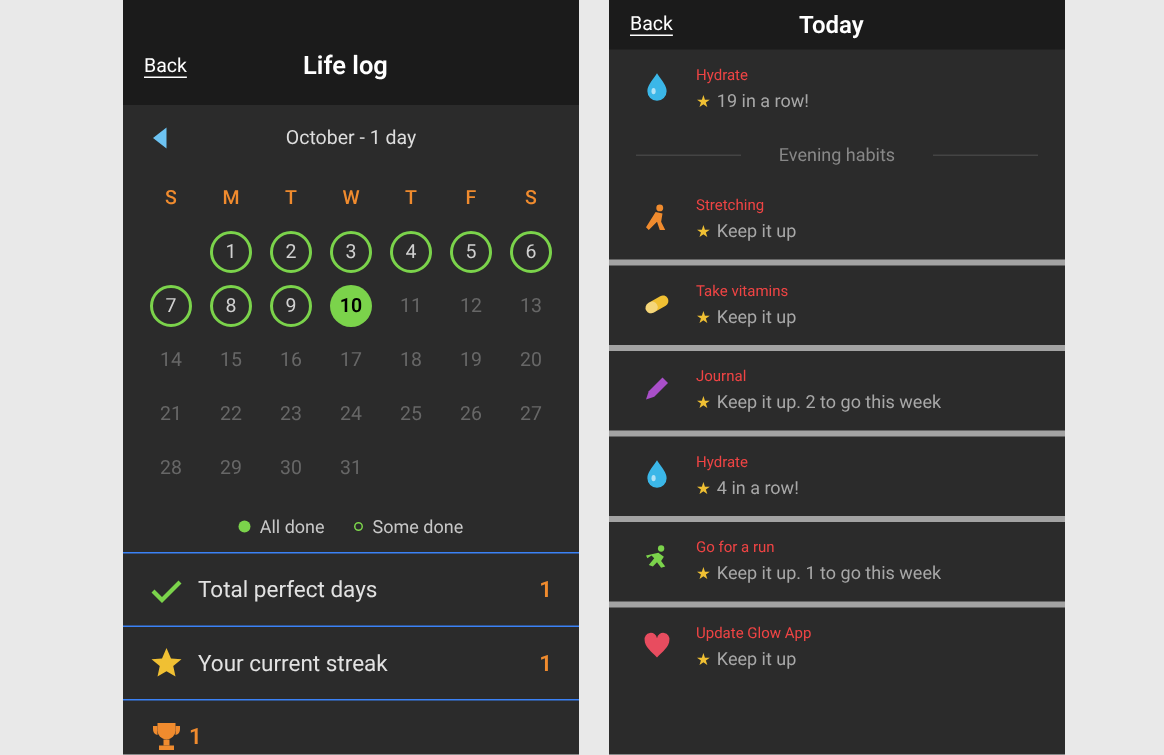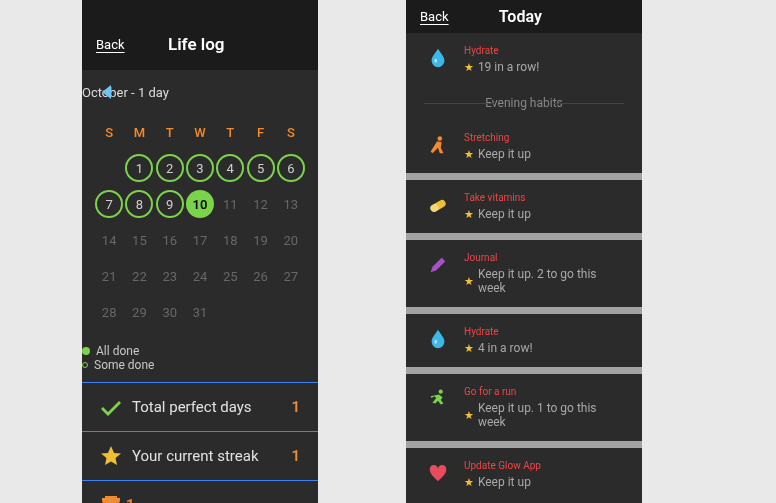--- a/index.html
+++ b/index.html
@@ -8,21 +8,21 @@
   background: #e9e9e9;
   width: 776px;
   height: 503px;
   overflow: hidden;
   position: relative;
 }
 .phone {
   position: absolute;
   background: #2b2b2b;
   color: #fff;
-  width: 236px;
+  width: 304px;
   overflow: hidden;
 }
 .phone1 { left: 82px; top: 0; height: 503px; }
 .phone2 { left: 406px; top: 0; height: 503px; }
 
 .topbar {
   height: 33px;
   background: #1b1b1b;
   display: flex;
   align-items: center;
@@ -40,21 +40,21 @@
 
 .header-spacer { height: 18px; background:#1b1b1b;}
 .header2 {
   height:52px; background:#1b1b1b; display:flex; align-items:center; padding:0 14px;
 }
 .header2 .title { font-size:17px; font-weight:600;}
 
 .monthnav {
   display: flex;
   align-items: center;
-  justify-content: flex-start;
+  justify-content: center;
   height: 44px;
   position: relative;
   font-size: 13px;
   color: #ddd;
 }
 .arrow-left {
   position: absolute;
   left: 20px;
   width: 0; height: 0;
   border-top: 7px solid transparent;
@@ -78,44 +78,43 @@
   color: #d0d0d0;
 }
 .filled {
   width: 28px; height: 28px; border-radius: 50%;
   background: #7bd34b;
   display: flex; align-items: center; justify-content: center;
   color: #000000; font-weight: 600;
 }
 
 .legend {
-  display: flex; justify-content: center; 
+  display: flex; justify-content: center; gap: 20px;
   font-size: 12px; color: #c8c8c8;
   margin: 14px 0 10px 0;
-  flex-direction: column;
 }
 .legend-item { display: flex; align-items: center; gap: 6px; }
 .dot { width: 8px; height: 8px; border-radius: 50%; background: #7bd34b; display:inline-block;}
 .dot-ring { width: 6px; height: 6px; border-radius: 50%; border: 1.5px solid #7bd34b; display:inline-block;}
 
 .stat-row {
   display: flex; align-items: center;
   padding: 12px 18px 12px 14px;
   border-top: 1px solid #3b82f6;
   font-size: 15px;
 }
 .stat-row:last-child{border-bottom:1px solid #373737;}
 .stat-icon { width: 30px; display:flex; align-items:center; justify-content:center;}
 .stat-label { flex: 1; color: #e2e2e2; margin-left:6px;}
 .stat-val { color: #f08b2e; font-weight: 600; }
 
 .habit {
   display: flex; align-items: flex-start;
   padding: 12px 16px;
-  border-bottom: 7px solid #a3a3a3;
+  border-bottom: 4px solid #a3a3a3;
 }
 .habit:last-child{border-bottom:none;}
 .habit-icon { width: 32px; display:flex; align-items:center; justify-content:center; padding-top:2px;}
 .habit-info { flex: 1; margin-left: 10px; }
 .habit-name { font-size: 10px; color: #ef4444; margin-bottom: 4px; }
 .habit-sub { font-size: 12px; color: #a8a8a8; display:flex; align-items:center; gap:4px;}
 .star-sm { color: #f0c033; font-size: 11px; }
 
 .divider {
   text-align: center; font-size: 12px; color: #888;

